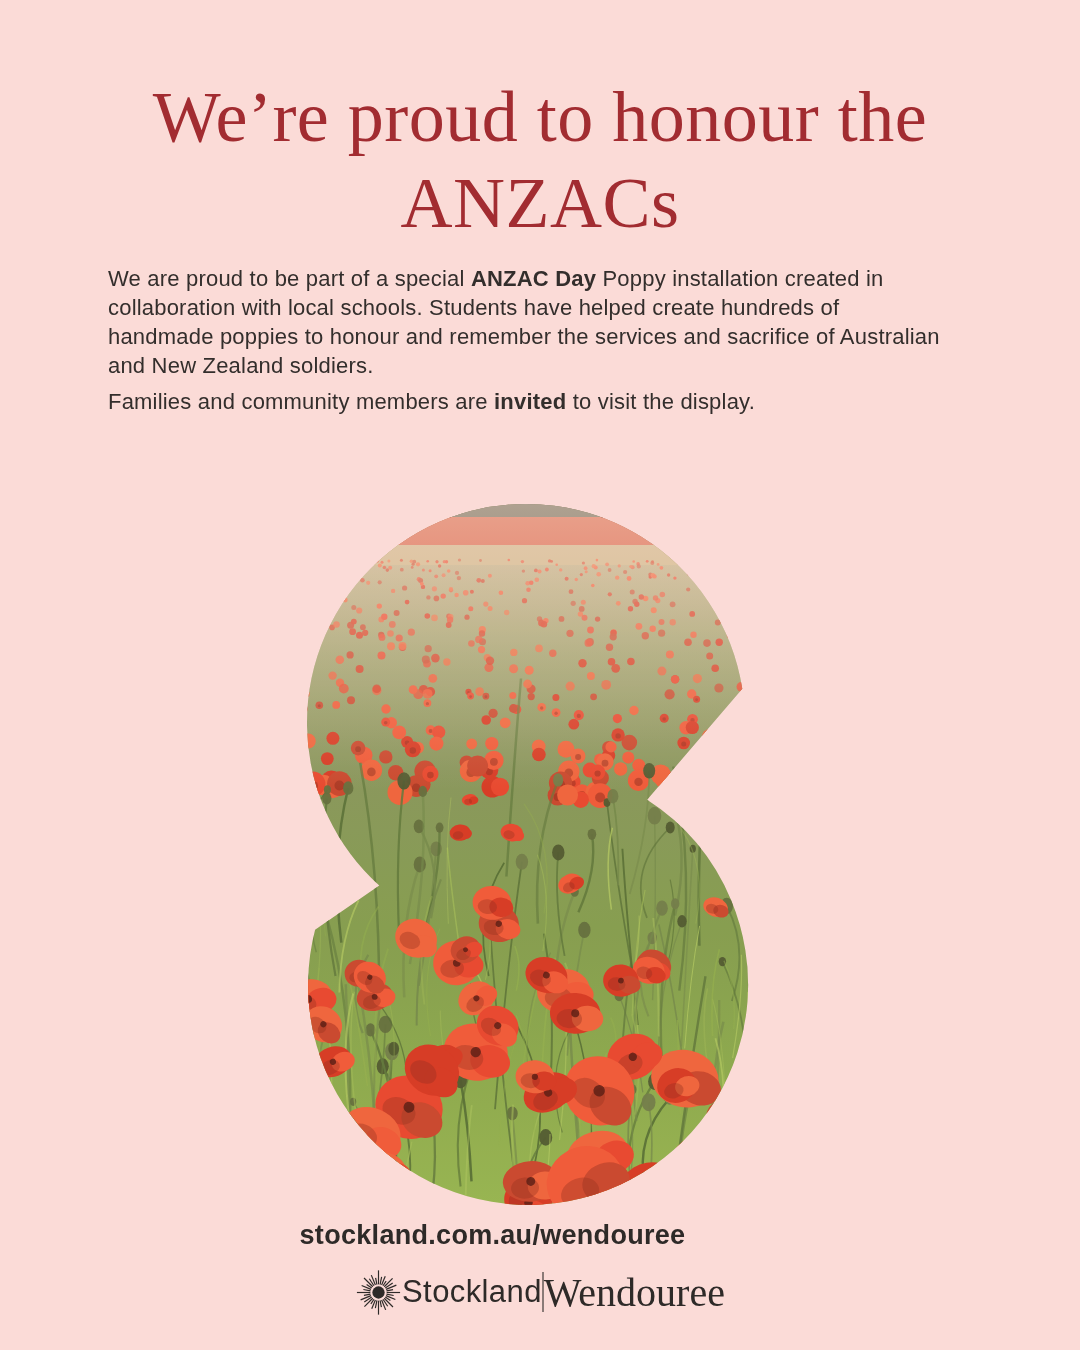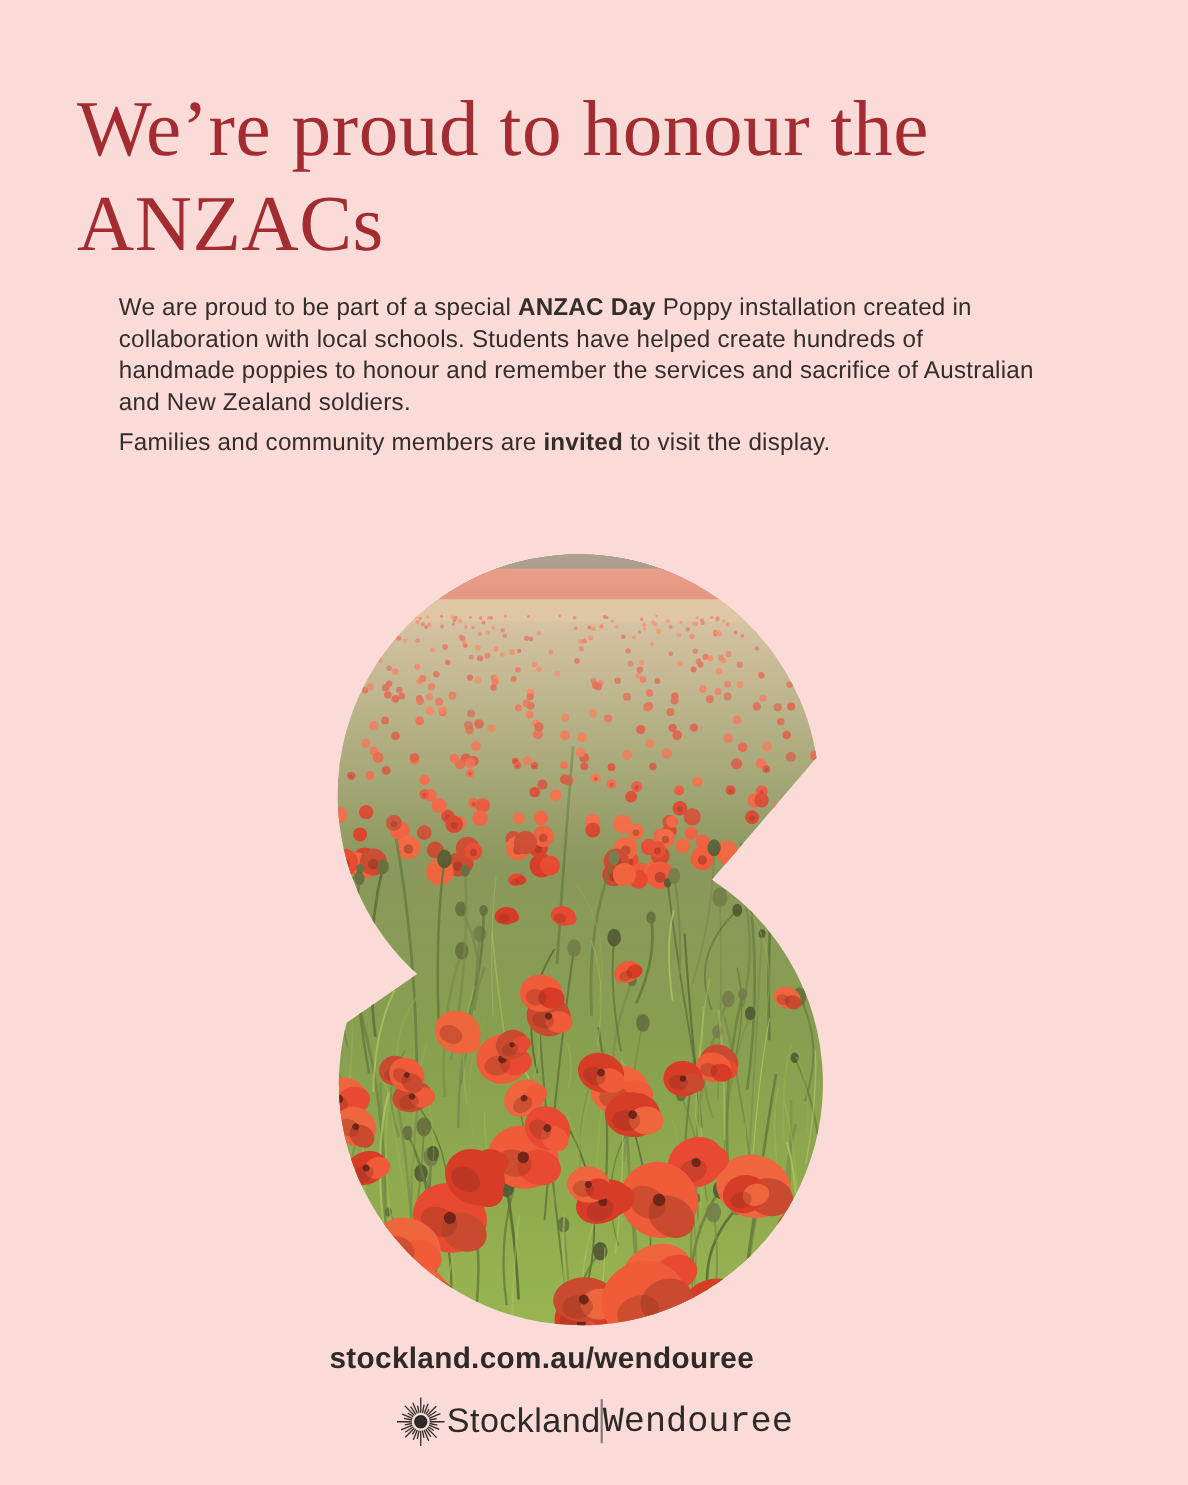--- a/index.html
+++ b/index.html
@@ -1,21 +1,21 @@
 <!DOCTYPE html>
 <html><head>
 <meta charset="utf-8">
 <style>
   html,body{margin:0;padding:0;background:#fbdbd7;}
   body{width:1080px;height:1350px;position:relative;overflow:hidden;
        font-family:"Liberation Sans",sans-serif;}
   .poster{position:absolute;inset:0;}
   .page-title{
     position:absolute;top:74px;left:70px;width:940px;margin:0;
-    text-align:left;font-family:"Liberation Serif",serif;font-weight:400;
+    text-align:center;font-family:"Liberation Serif",serif;font-weight:400;
     font-size:72px;line-height:86px;color:#a22c31;letter-spacing:0.5px;}
   .copy{
     position:absolute;left:108px;width:900px;margin:0;
     font-size:22px;line-height:29px;color:#332e2c;letter-spacing:0.2px;
     white-space:pre-line;}
   .copy strong{font-weight:700;white-space:pre-line;}
   #intro{top:264px;}
   #invite{top:387px;}
   #loc{top:439px;}
   #loc .line{line-height:29px;}
@@ -23,21 +23,21 @@
   .url{
     position:absolute;top:1220px;left:0;width:985px;text-align:center;
     font-size:27px;font-weight:700;color:#2e2a28;letter-spacing:0.3px;}
   .logo-row{
     position:absolute;top:1266px;left:0;width:1080px;height:52px;
     display:flex;align-items:center;justify-content:center;gap:0;
     color:#2e2a28;}
   .burst{width:47px;height:47px;flex:0 0 auto;}
   .brand{font-size:31px;font-weight:500;letter-spacing:0.4px;}
   .divider{width:2px;height:40px;background:#2e2a28;opacity:0.55;}
-  .loc-serif{font-family:Liberation Mono, monospace;font-size:32px;}
+  .loc-serif{font-family:Liberation Serif, serif;font-size:40px;}
 </style>
 </head>
 <body>
 
 <div class="poster">
 
   <h1 class="page-title">We’re proud to honour the ANZACs</h1>
 
   <p class="copy" id="intro"><span>We are proud to be part of a special </span><strong>ANZAC Day</strong><span> Poppy installation created in
 collaboration with local schools. Students have helped create hundreds of

